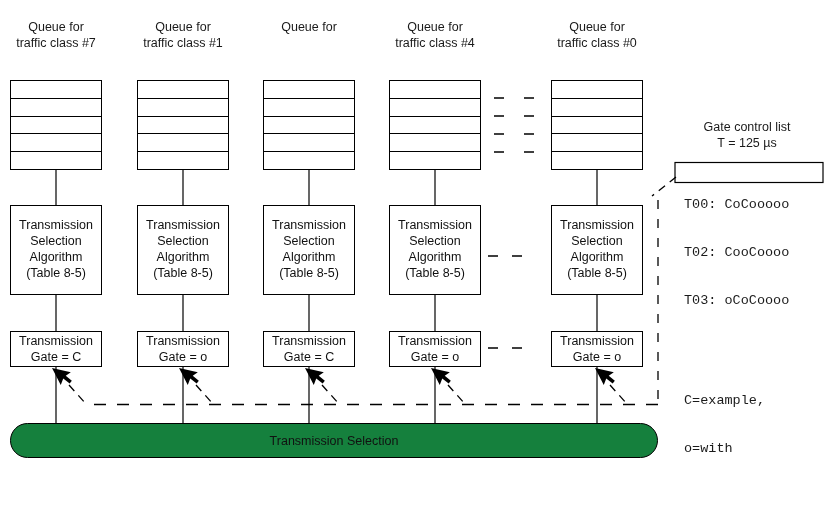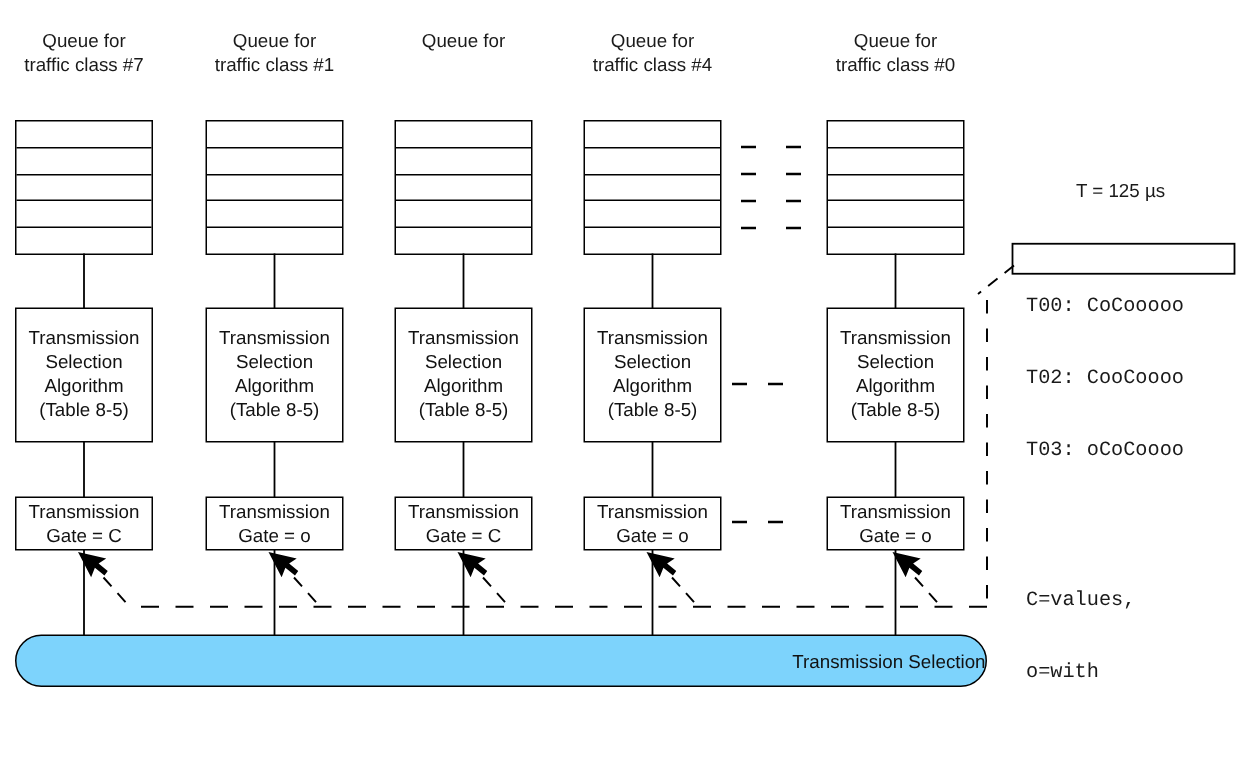--- a/index.html
+++ b/index.html
@@ -19,21 +19,21 @@
             box-sizing:border-box;text-align:center;font-size:12.5px;line-height:15.5px;
             padding-top:2px;background:#fff;}
   .gcl-title{position:absolute;left:667px;top:120px;width:160px;text-align:center;
              font-size:12.5px;line-height:15.5px;color:#1a1a1a;}
   .gcl-list{position:absolute;left:684px;top:165px;width:145px;
             font-family:"Liberation Mono","DejaVu Sans Mono",monospace;
             font-size:13.5px;line-height:16px;color:#1a1a1a;white-space:pre;}
   .gcl-legend{margin-top:20px;}
   .pill{position:absolute;left:10px;top:423px;width:648px;height:35px;border:1px solid #000;
         border-radius:17.5px;box-sizing:border-box;display:flex;align-items:center;
-        justify-content:flex-end;font-size:12.5px;background:#7dd3fc;z-index:1;}
+        justify-content:center;font-size:12.5px;background:#15803d;z-index:1;}
   .caption{position:absolute;left:70px;top:484px;width:780px;text-align:center;
            font-size:20px;font-weight:bold;color:#0c0c0c;letter-spacing:0px;z-index:3;}
   .watermark{position:absolute;right:1px;top:488px;font-size:15px;color:#6d28d9;
              opacity:0.92;z-index:4;}
   svg.overlay{position:absolute;left:0;top:0;z-index:2;pointer-events:none;}
 </style>
 </head>
 <body>
 
 <div id="figure">
@@ -151,28 +151,29 @@
       <div>Algorithm</div>
       <div>(Table 8-5)</div>
     </div>
     <div class="gate-box">
       <div>Transmission</div>
       <div>Gate = o</div>
     </div>
   </div>
 
   <div class="gcl-title">
+    <div>Gate control list</div>
     <div>T = 125 µs</div>
   </div>
   <div class="gcl-list">
     <div>T00: CoCooooo</div>
     <div>T02: CooCoooo</div>
     <div>T03: oCoCoooo</div>
     <div class="gcl-legend">
-      <div>C=values,</div>
+      <div>C=example,</div>
       <div>o=with</div>
     </div>
   </div>
 
   <div class="pill">
     <span>Transmission Selection</span>
   </div>
 
   <div class="caption">Figure T-4—Traffic scheduling example with two values of T</div>
   <div class="watermark">https://blog.csdn.net/zz_Caleb</div>

